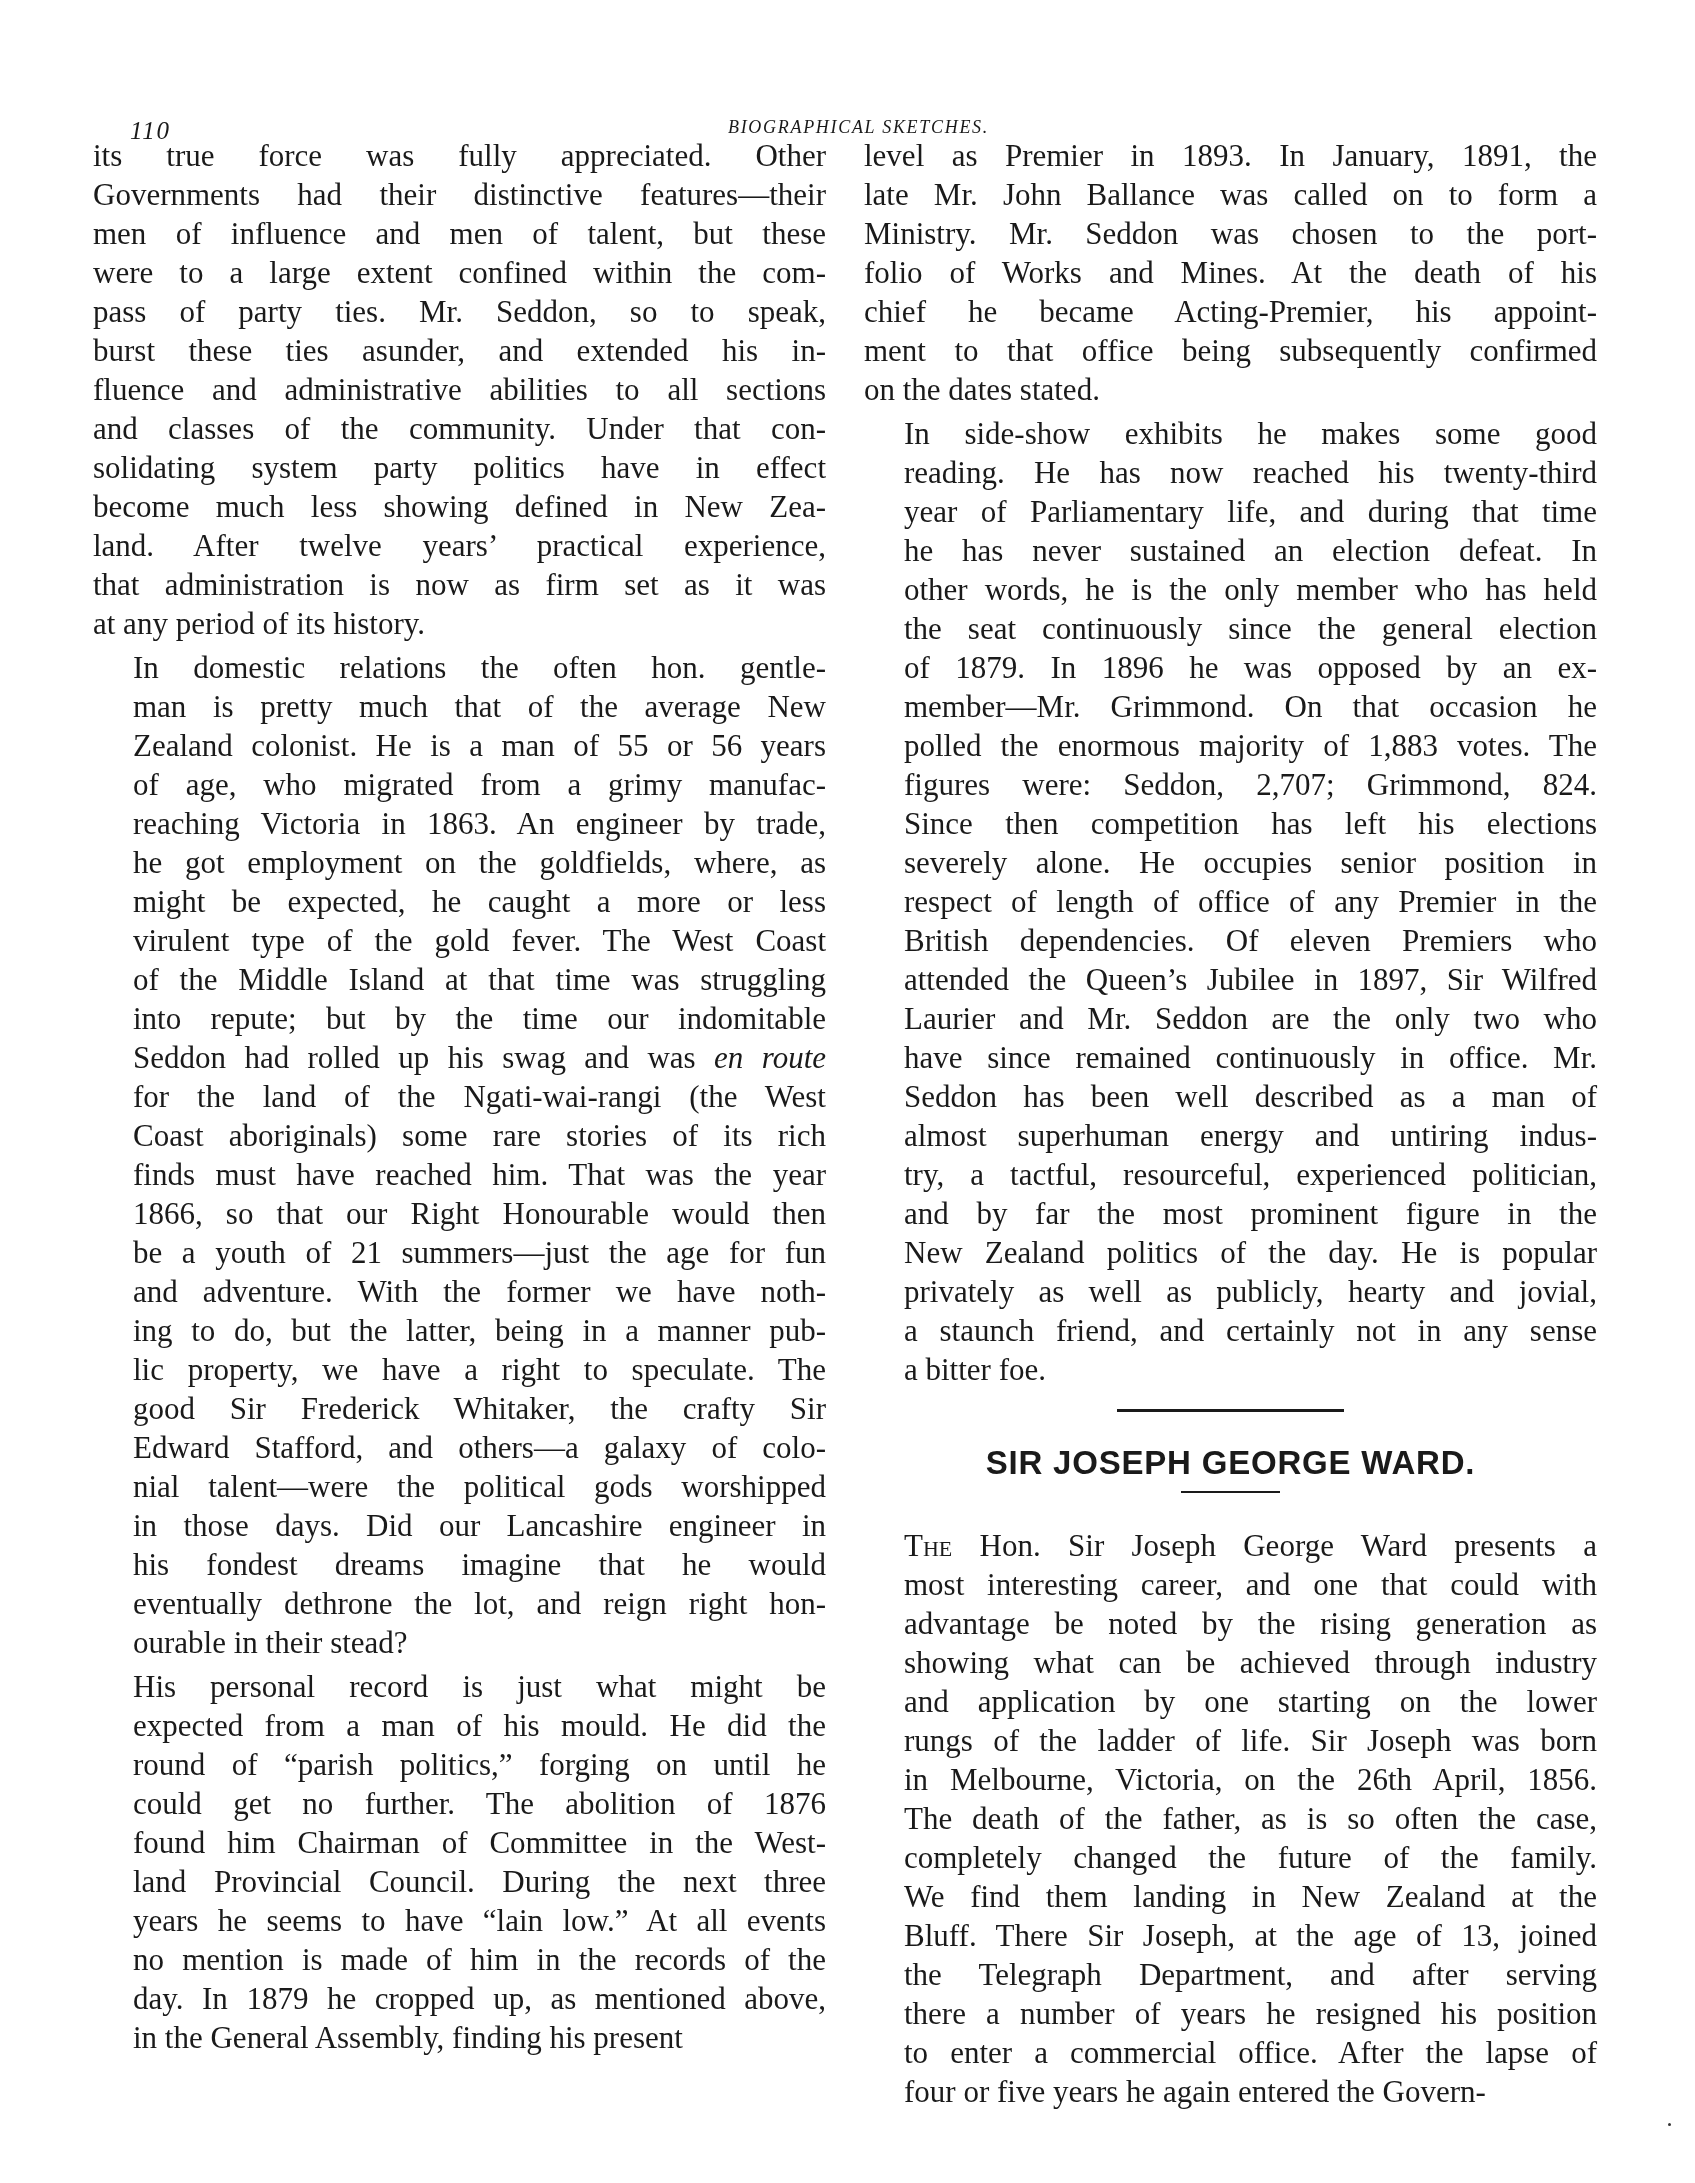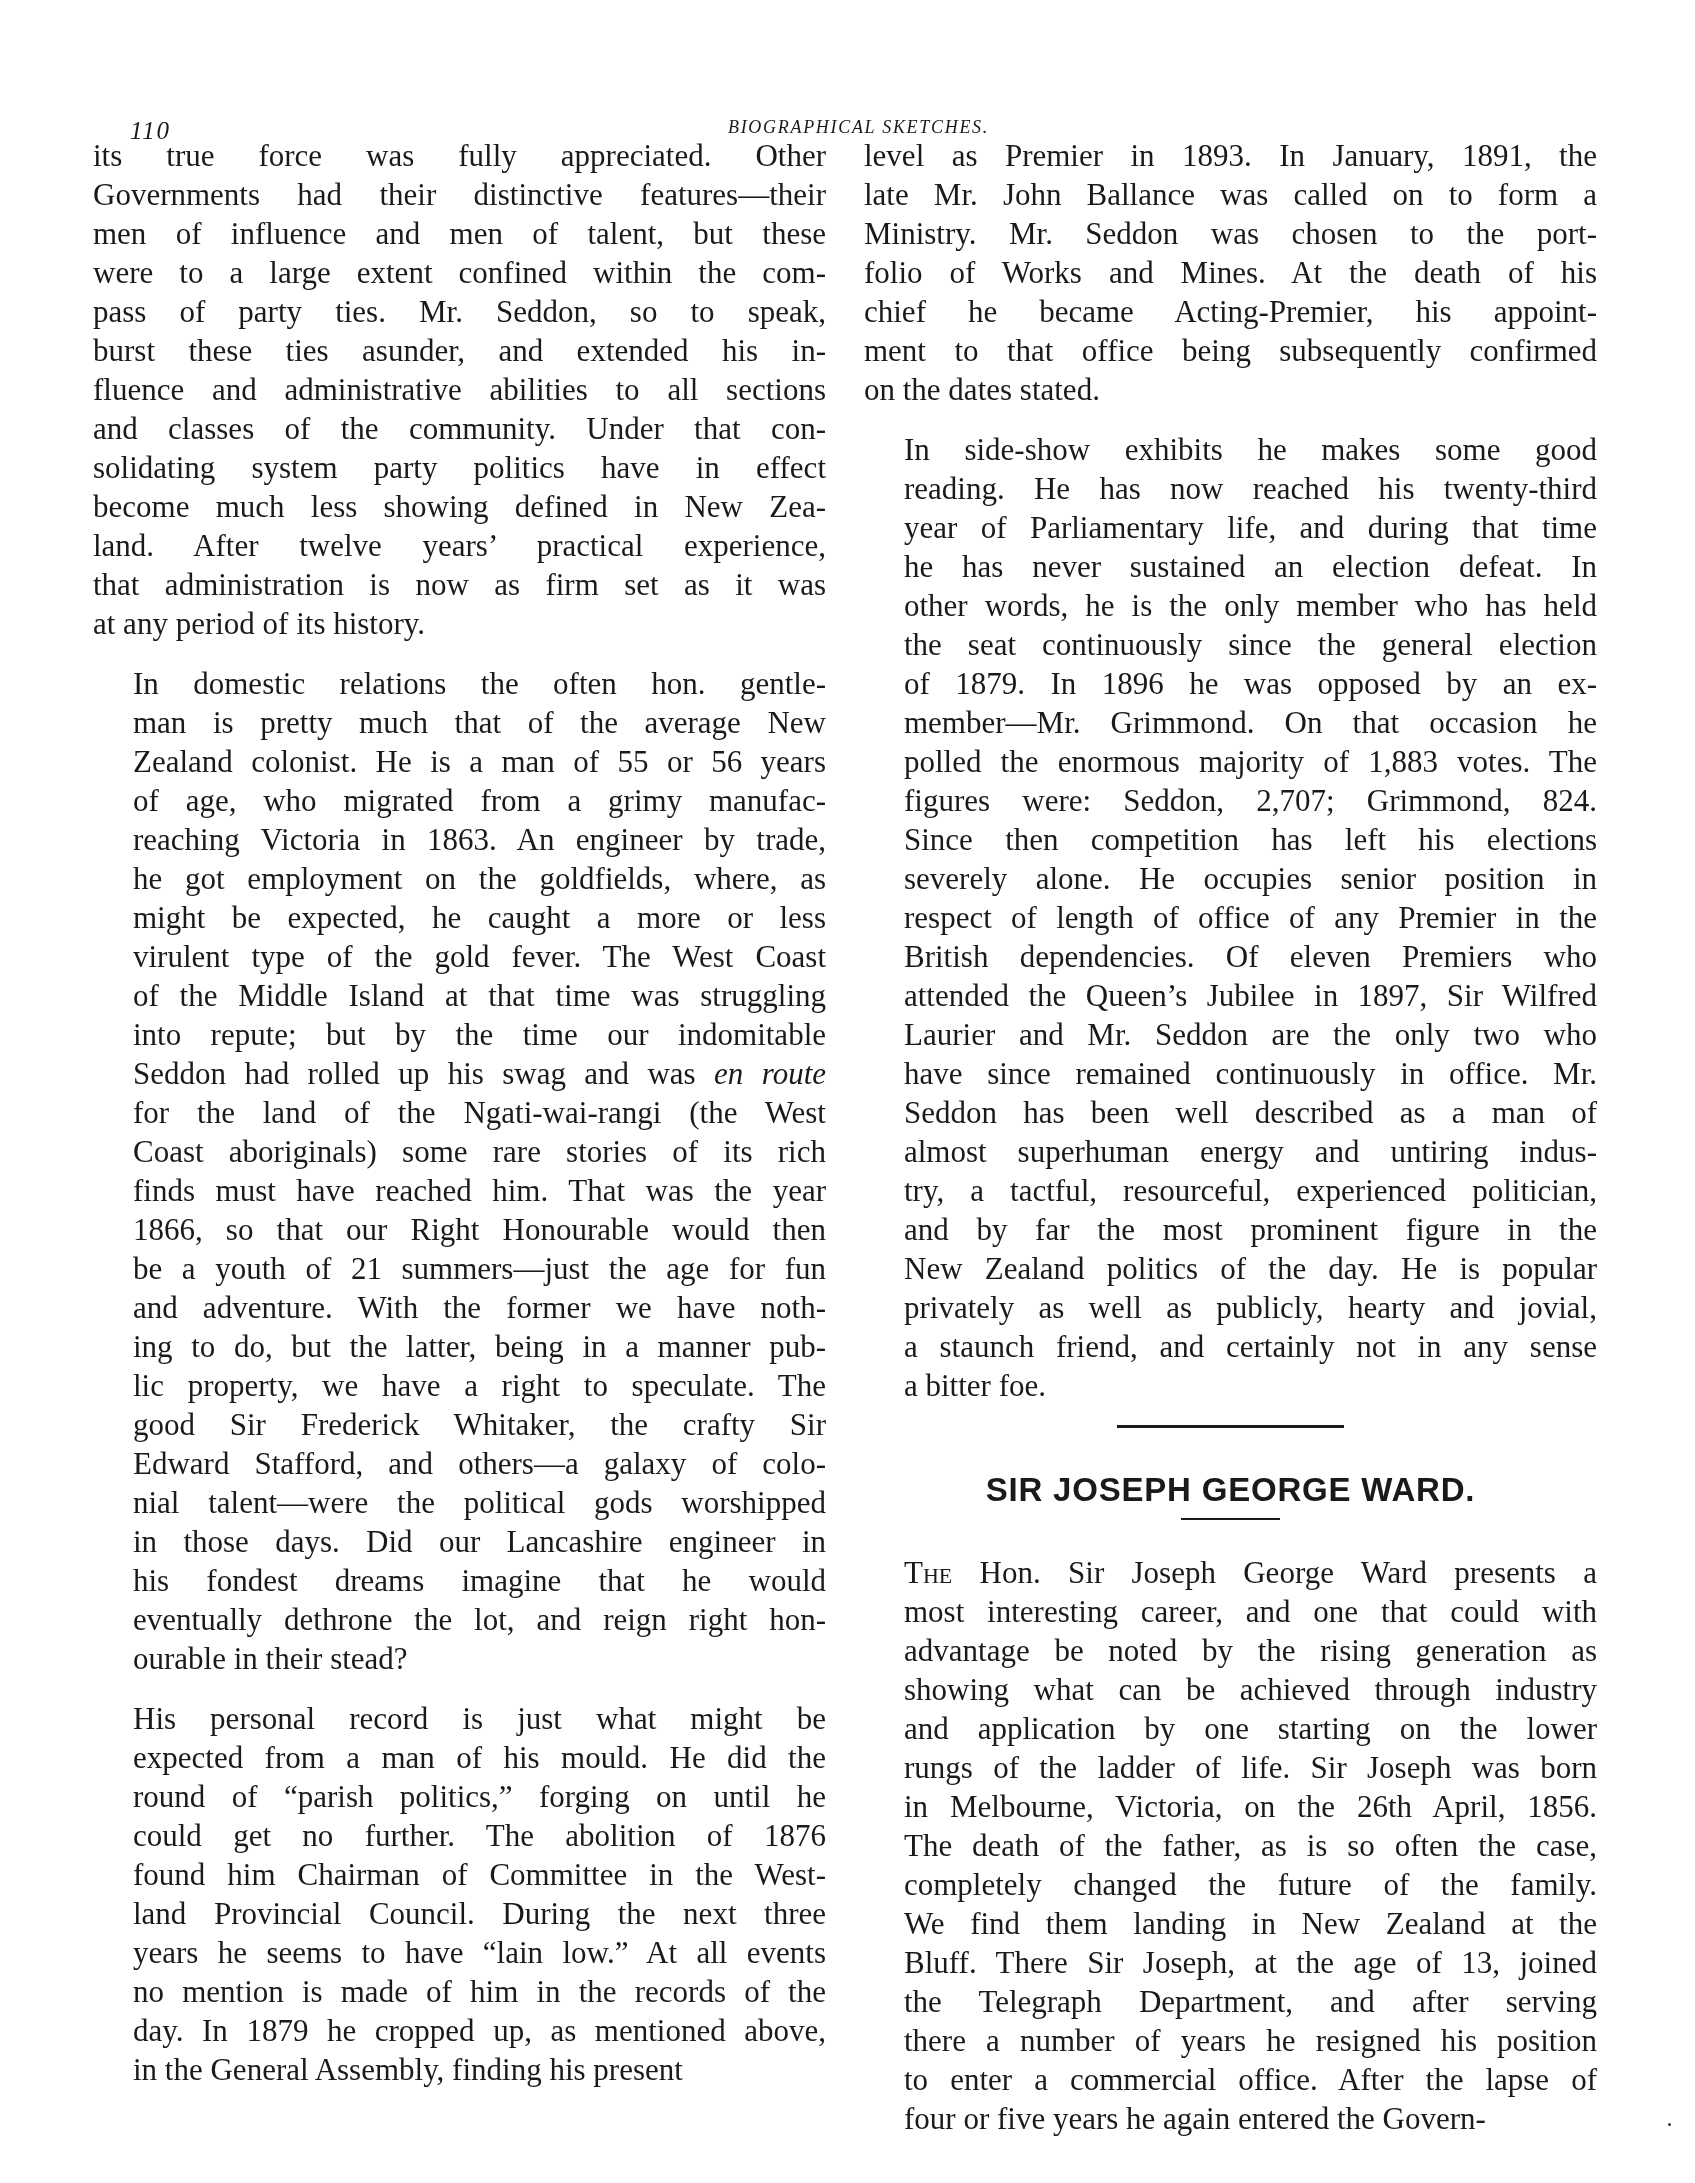--- a/index.html
+++ b/index.html
@@ -6,27 +6,27 @@
   body { width: 1696px; height: 2183px; position: relative; overflow: hidden; color: #1a1a1a;
          font-family: "Liberation Serif", "DejaVu Serif", serif; }
   .running-head { position: absolute; top: 117px; left: 0; width: 1416px; height: 33px; font-style: italic; }
   .page-number { position: absolute; left: 130px; top: 0; font-size: 25px; letter-spacing: 1.7px; }
   .head-title { position: absolute; left: 644px; width: 429px; text-align: center; top: 0; font-size: 18px; letter-spacing: 1.7px; }
   .col { position: absolute; top: 136px; font-size: 31px; line-height: 39px; text-align: justify; hyphens: manual; }
   .col.left { left: 93px; width: 733px; }
   .col.right { left: 864px; width: 733px; }
   .para { margin: 0; text-indent: 40px; }
   .para.first { text-indent: 0; }
-  .para + .para { margin-top: 21px; }
+  .para + .para { margin-top: 5px; }
   .line { display: block; text-align: justify; text-align-last: justify; white-space: nowrap; }
   .line.last { text-align-last: left; }
   .rule { height: 2.5px; background: #1a1a1a; margin: 0 auto; }
   .rule.section-break { width: 227px; margin-top: 20px; margin-bottom: 0; }
   .heading { text-align: center; font-family: "Liberation Sans", "DejaVu Sans", sans-serif; font-weight: bold;
-             font-size: 33px; letter-spacing: 0.8px; margin-top: 42px; line-height: 40px; }
+             font-size: 33px; letter-spacing: 0.8px; margin-top: 31px; line-height: 40px; }
   .rule.under-heading { width: 99px; margin-top: 8.3px; margin-bottom: 33px; }
   .smallcaps { font-variant: small-caps; }
   em { font-style: italic; }
   .speck { position: absolute; width: 3.3px; height: 3.3px; background: #333; border-radius: 50%; }
 </style>
 </head>
 <body>
 
 <div class="running-head">
   <span class="page-number">110</span>

